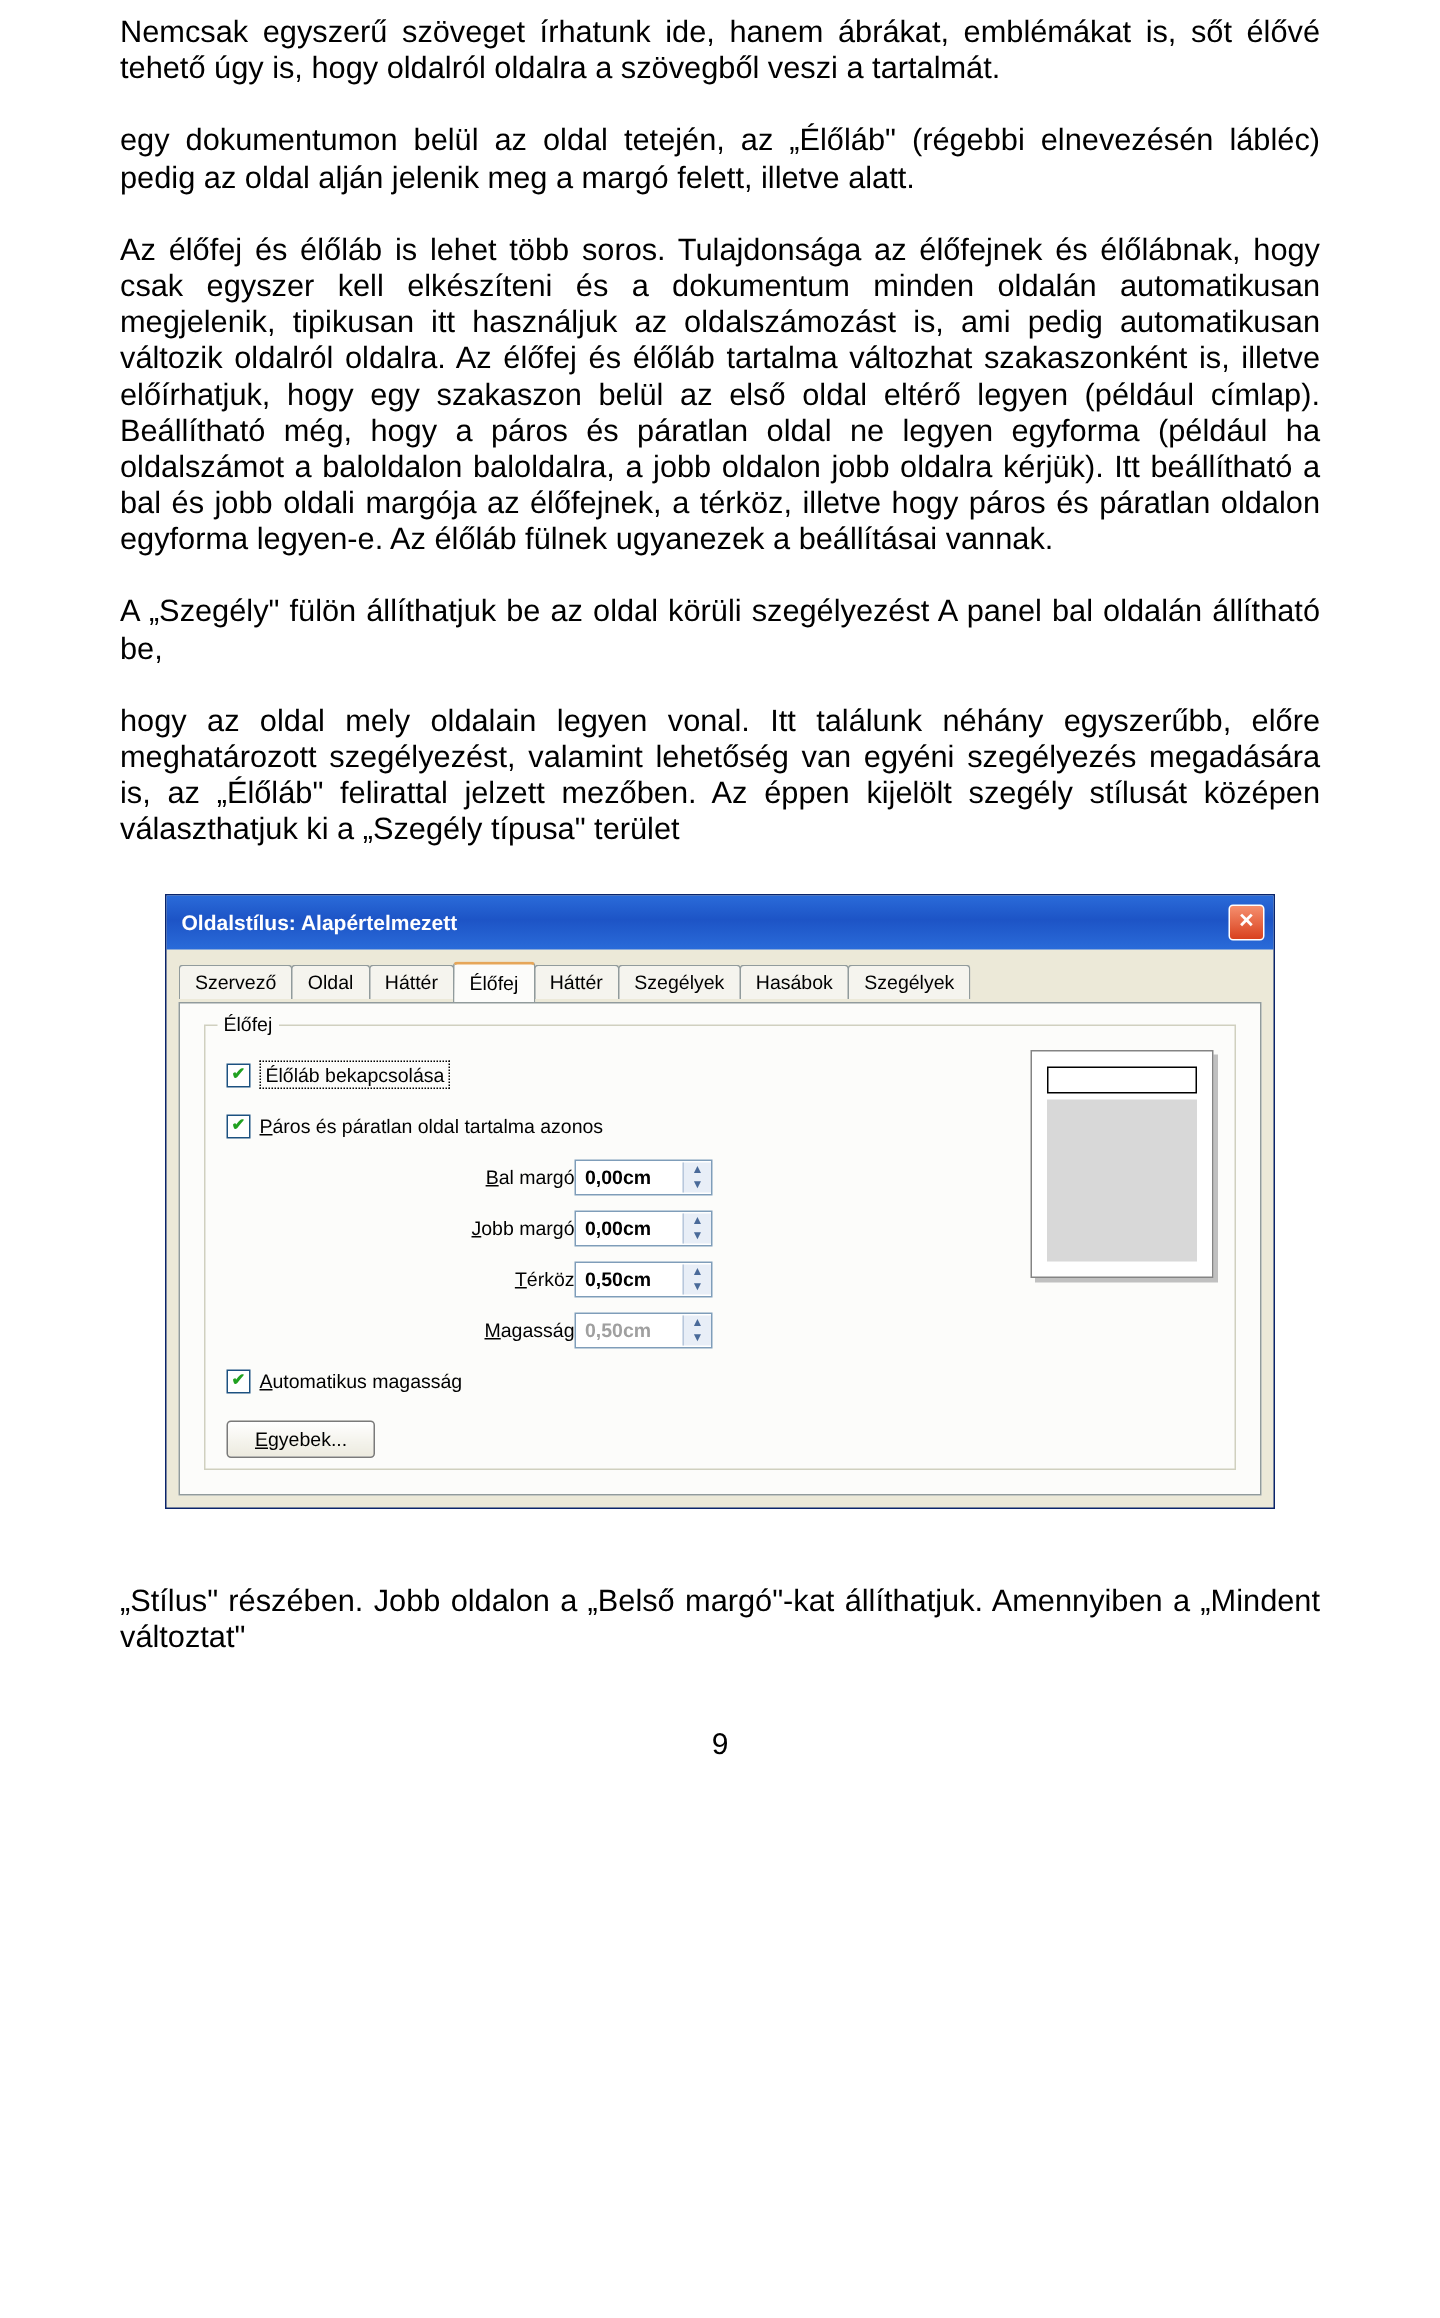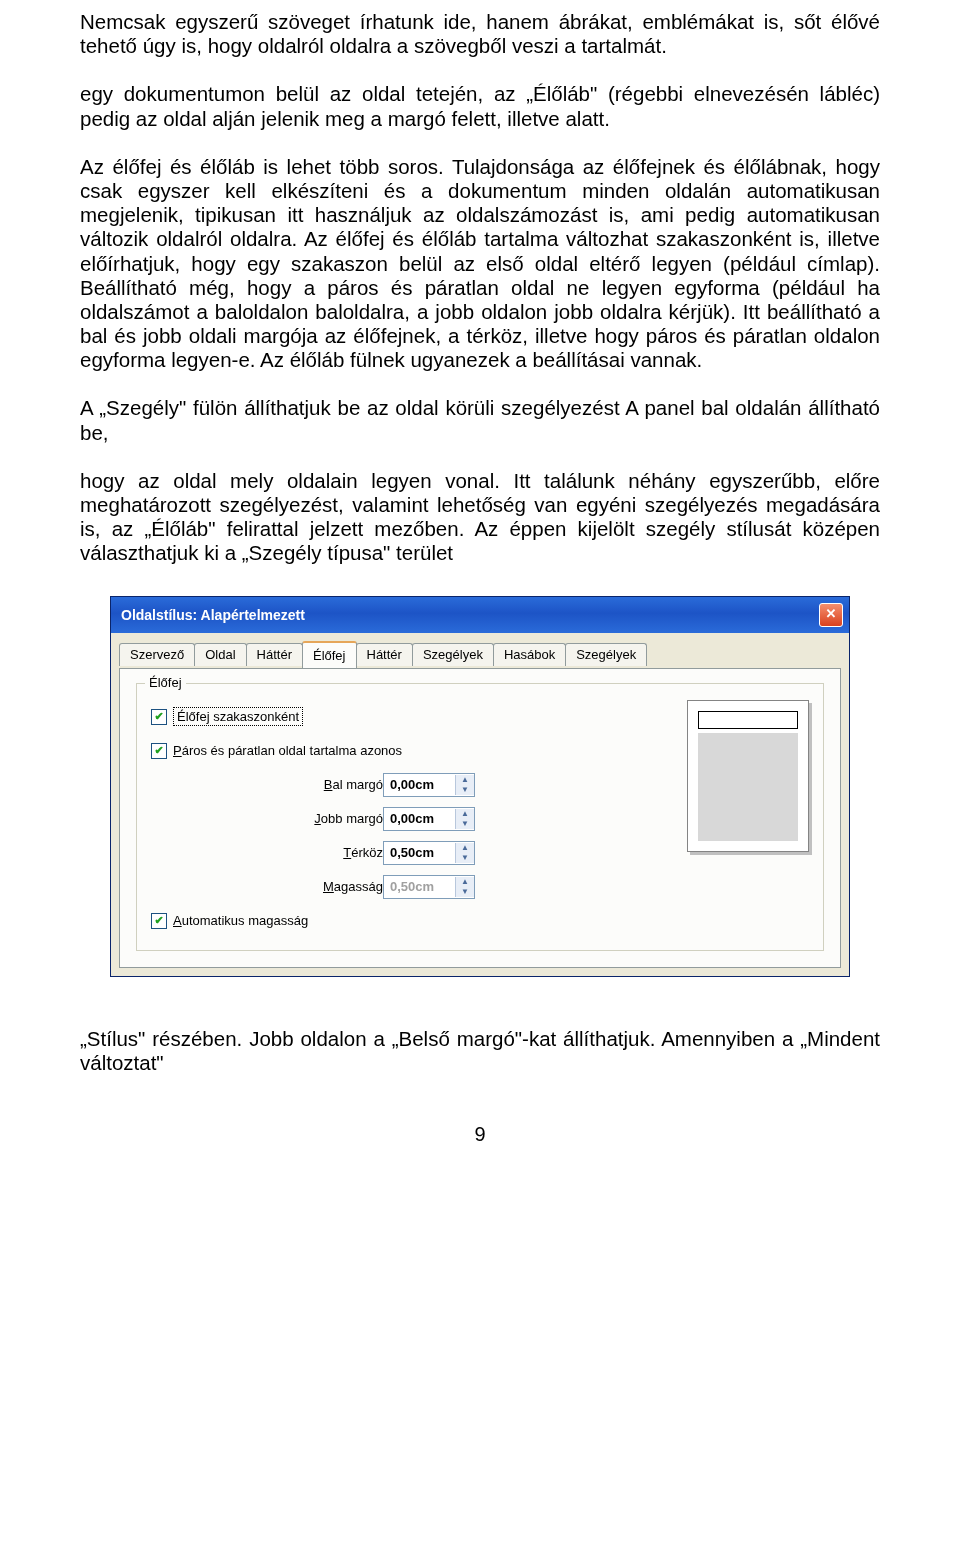--- a/index.html
+++ b/index.html
@@ -252,21 +252,21 @@
       </div>
 
       <div class="tab-panel">
         <div class="groupbox">
           <span class="groupbox-label">Élőfej</span>
 
           <div class="group-inner">
             <div class="fields">
               <div class="field-row">
                 <span class="check">✔</span>
-                <span class="dotted">Élőfej szakaszonként</span>
+                <span class="dotted">Élőláb bekapcsolása</span>
               </div>
               <div class="field-row">
                 <span class="check">✔</span>
                 <span><span class="u">P</span>áros és páratlan oldal tartalma azonos</span>
               </div>
               <div class="field-row">
                 <span class="field-label indent"><span class="u">B</span>al margó</span>
                 <span class="spinner">
                   <span class="val">0,00cm</span>
                   <span class="arrows">
@@ -310,20 +310,23 @@
                 <span><span class="u">A</span>utomatikus magasság</span>
               </div>
             </div>
 
             <div class="preview">
               <div class="headline"></div>
               <div class="fill"></div>
             </div>
           </div>
 
+          <div class="extras">
+            <span class="btn"><span class="u">E</span>gyebek...</span>
+          </div>
         </div>
       </div>
 
     </div>
   </div>
 
   <p class="body-text bottom-text"> „Stílus" részében. Jobb oldalon a „Belső margó"-kat állíthatjuk. Amennyiben a „Mindent változtat"</p>
 
   <div class="page-num">9</div>
 </div>

